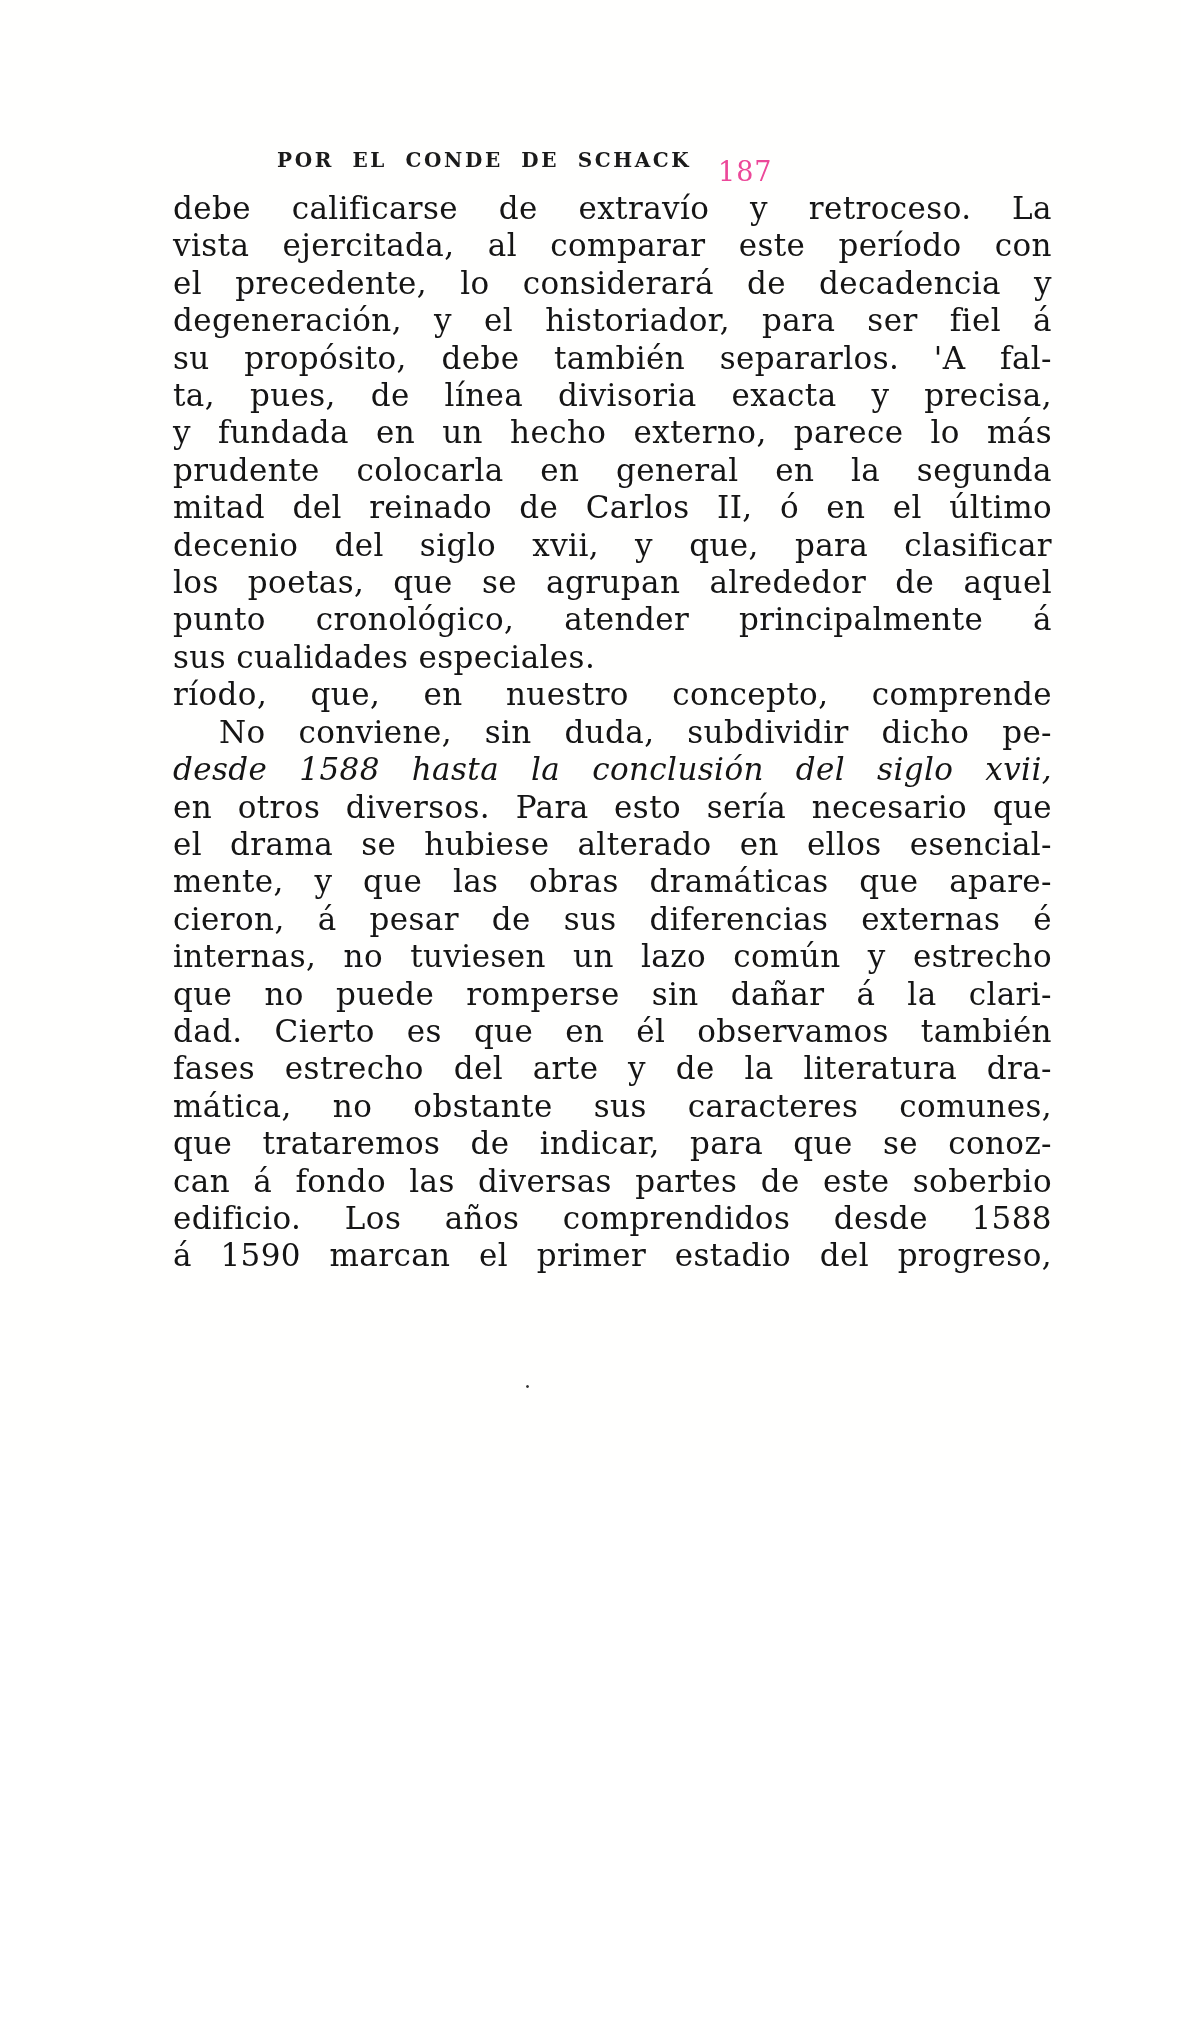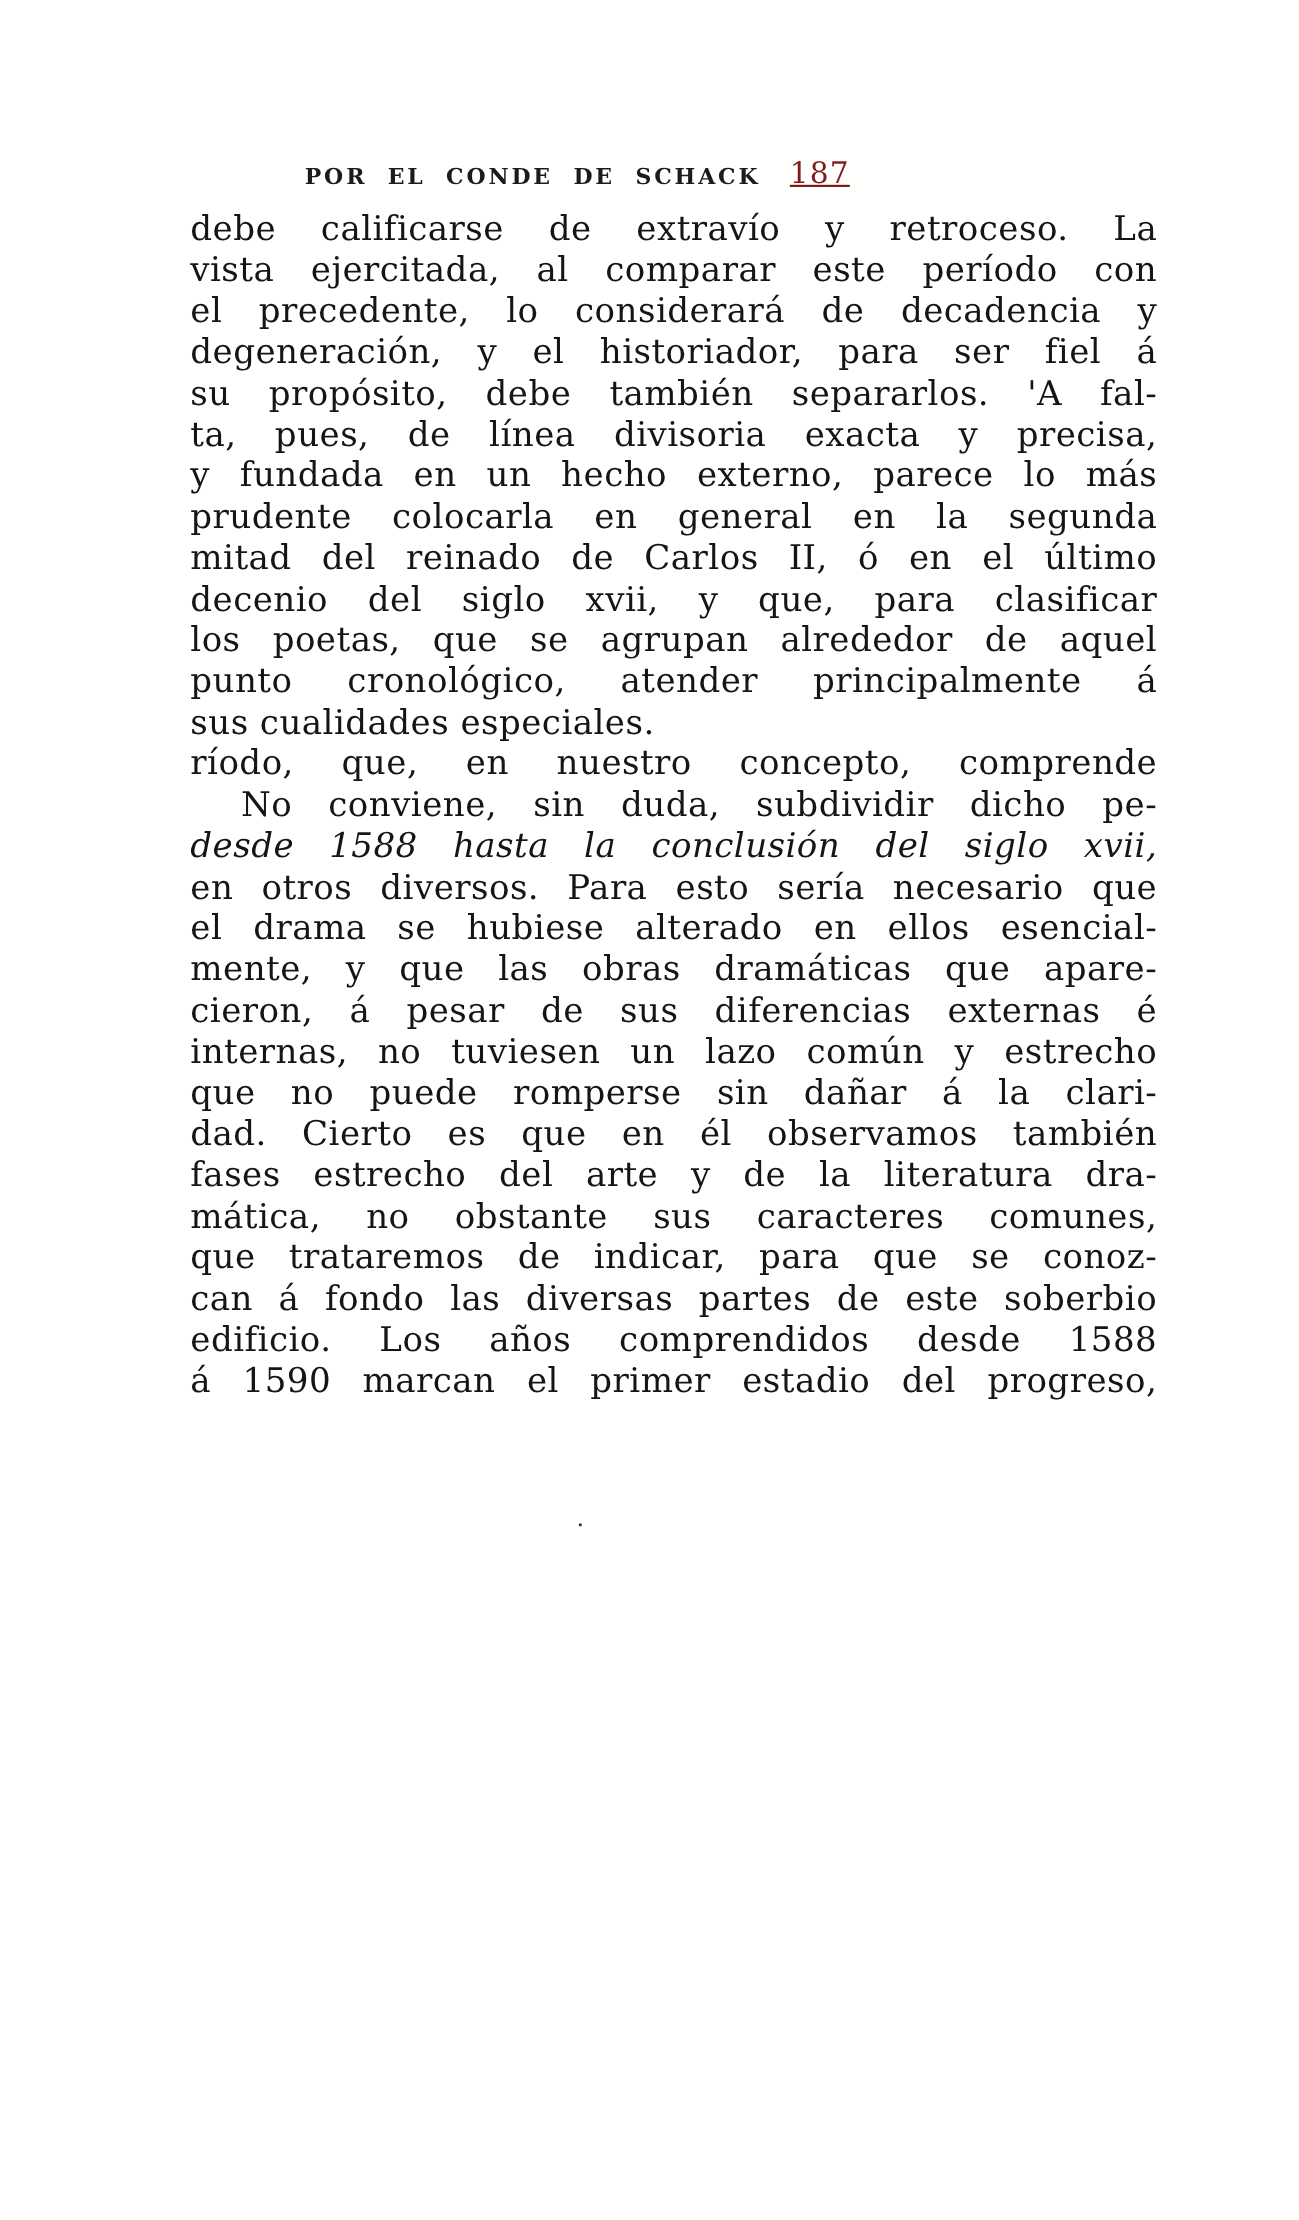--- a/index.html
+++ b/index.html
@@ -22,26 +22,25 @@
     left: 277px;
     font-size: 20px;
     letter-spacing: 2.6px;
     word-spacing: 9px;
     font-weight: 600;
     color: #1b1b1b;
     white-space: nowrap;
   }
   .page-number {
     position: absolute;
-    top: 142px;
+    top: 156px;
     left: 718px;
     font-size: 27px;
     letter-spacing: 1px;
-    color: #7f1d1d;
-    text-decoration: underline;
+    color: #ec4899;
   }
   .body-text {
     position: absolute;
     top: 190px;
     left: 140px;
     width: 912px;
     font-size: 31px;
     line-height: 37.4px;
     letter-spacing: 0.4px;
     color: #151515;

